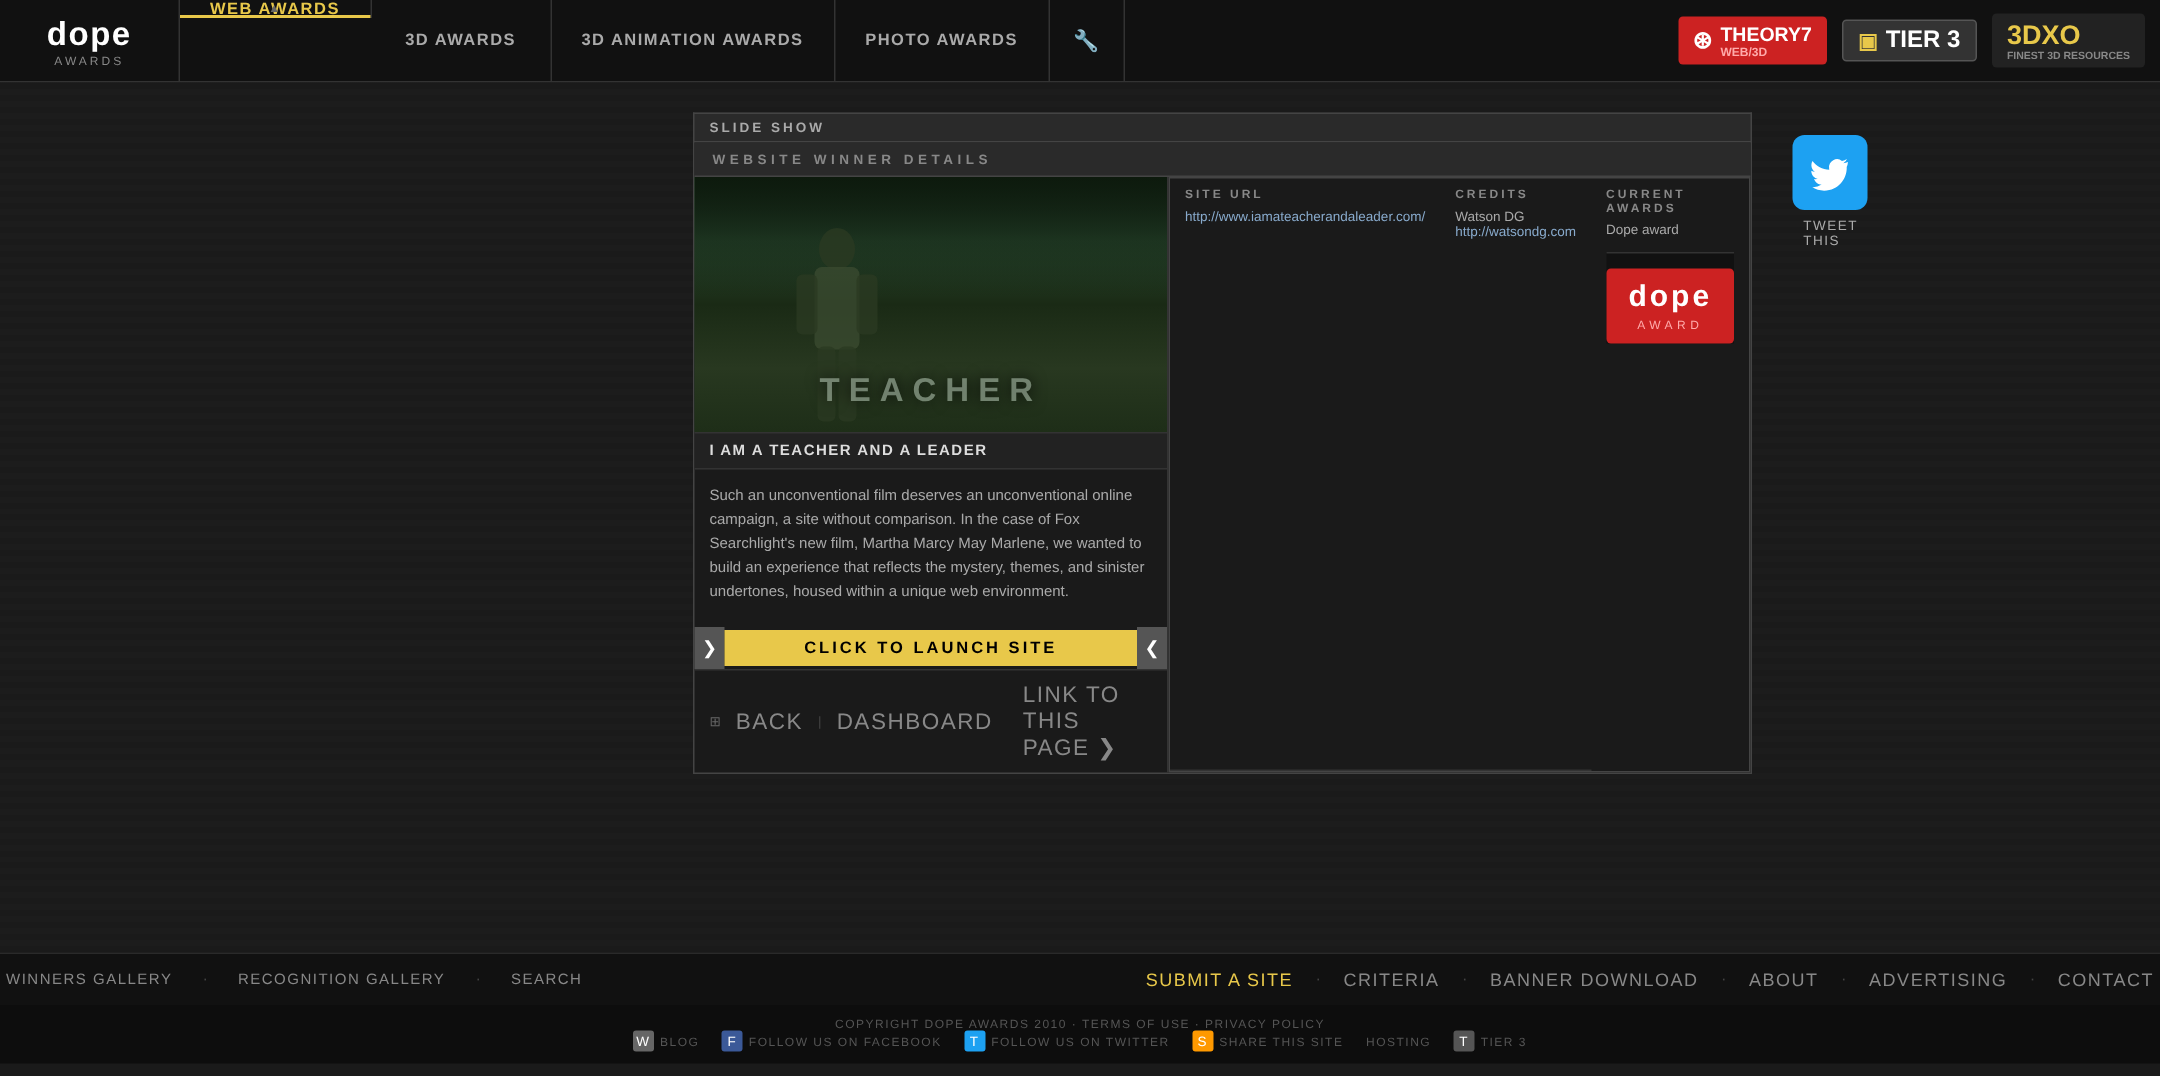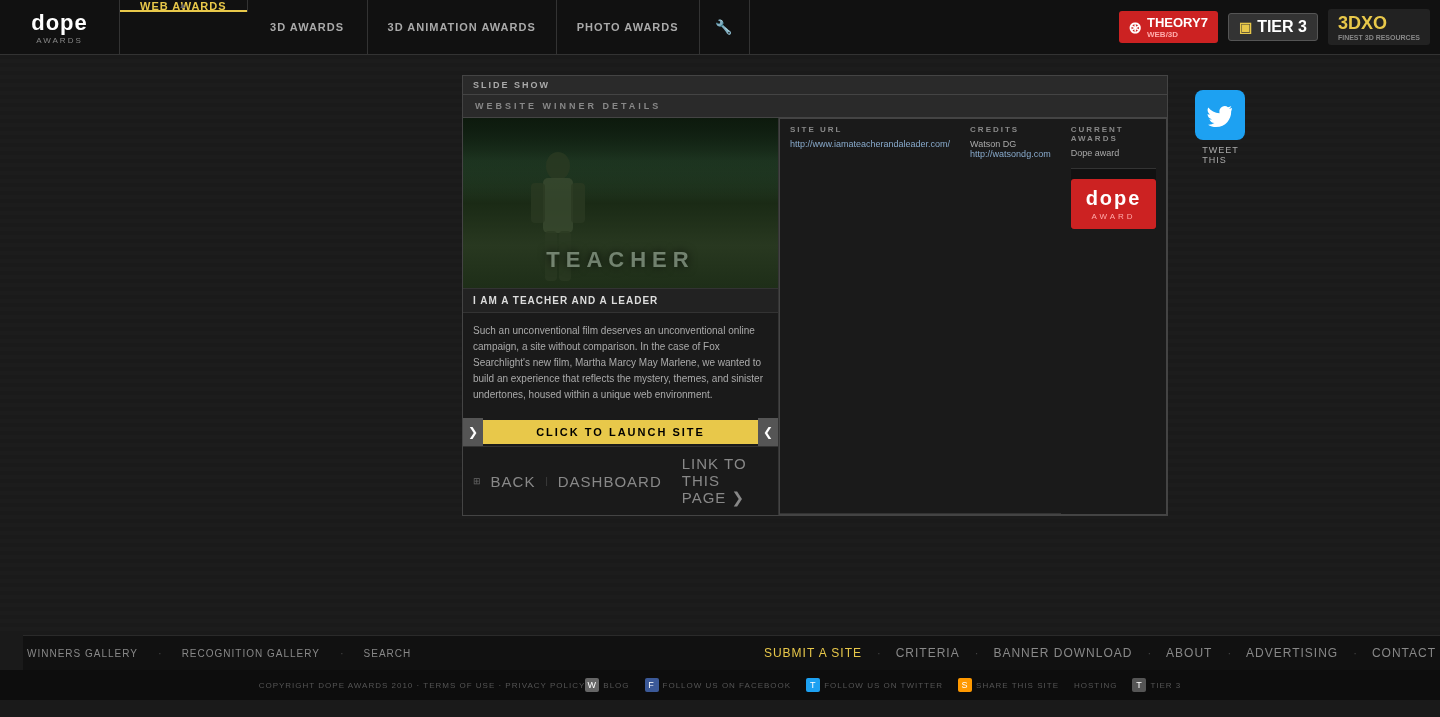--- a/index.html
+++ b/index.html
@@ -308,21 +308,20 @@
 
     
     .footer-links {
       background: #111;
       border-top: 1px solid #2a2a2a;
       padding: 10px 4px;
       display: flex;
       align-items: center;
       gap: 20px;
       flex-wrap: wrap;
-      margin-left: 23px;
     }
     .footer-link {
       color: #888;
       font-size: 10px;
       text-transform: uppercase;
       letter-spacing: 1px;
       cursor: pointer;
     }
     .footer-sep { color: #444; }
     .footer-right {
@@ -337,20 +336,21 @@
       text-transform: uppercase;
       letter-spacing: 1px;
       cursor: pointer;
     }
     .footer-copyright {
       background: #0d0d0d;
       padding: 8px 20px;
       display: flex;
       align-items: center;
       justify-content: center;
+      flex-direction: column;
     }
     .copyright-text {
       color: #555;
       font-size: 8px;
       text-transform: uppercase;
       letter-spacing: 1px;
     }
     .copyright-social {
       display: flex;
       align-items: center;

